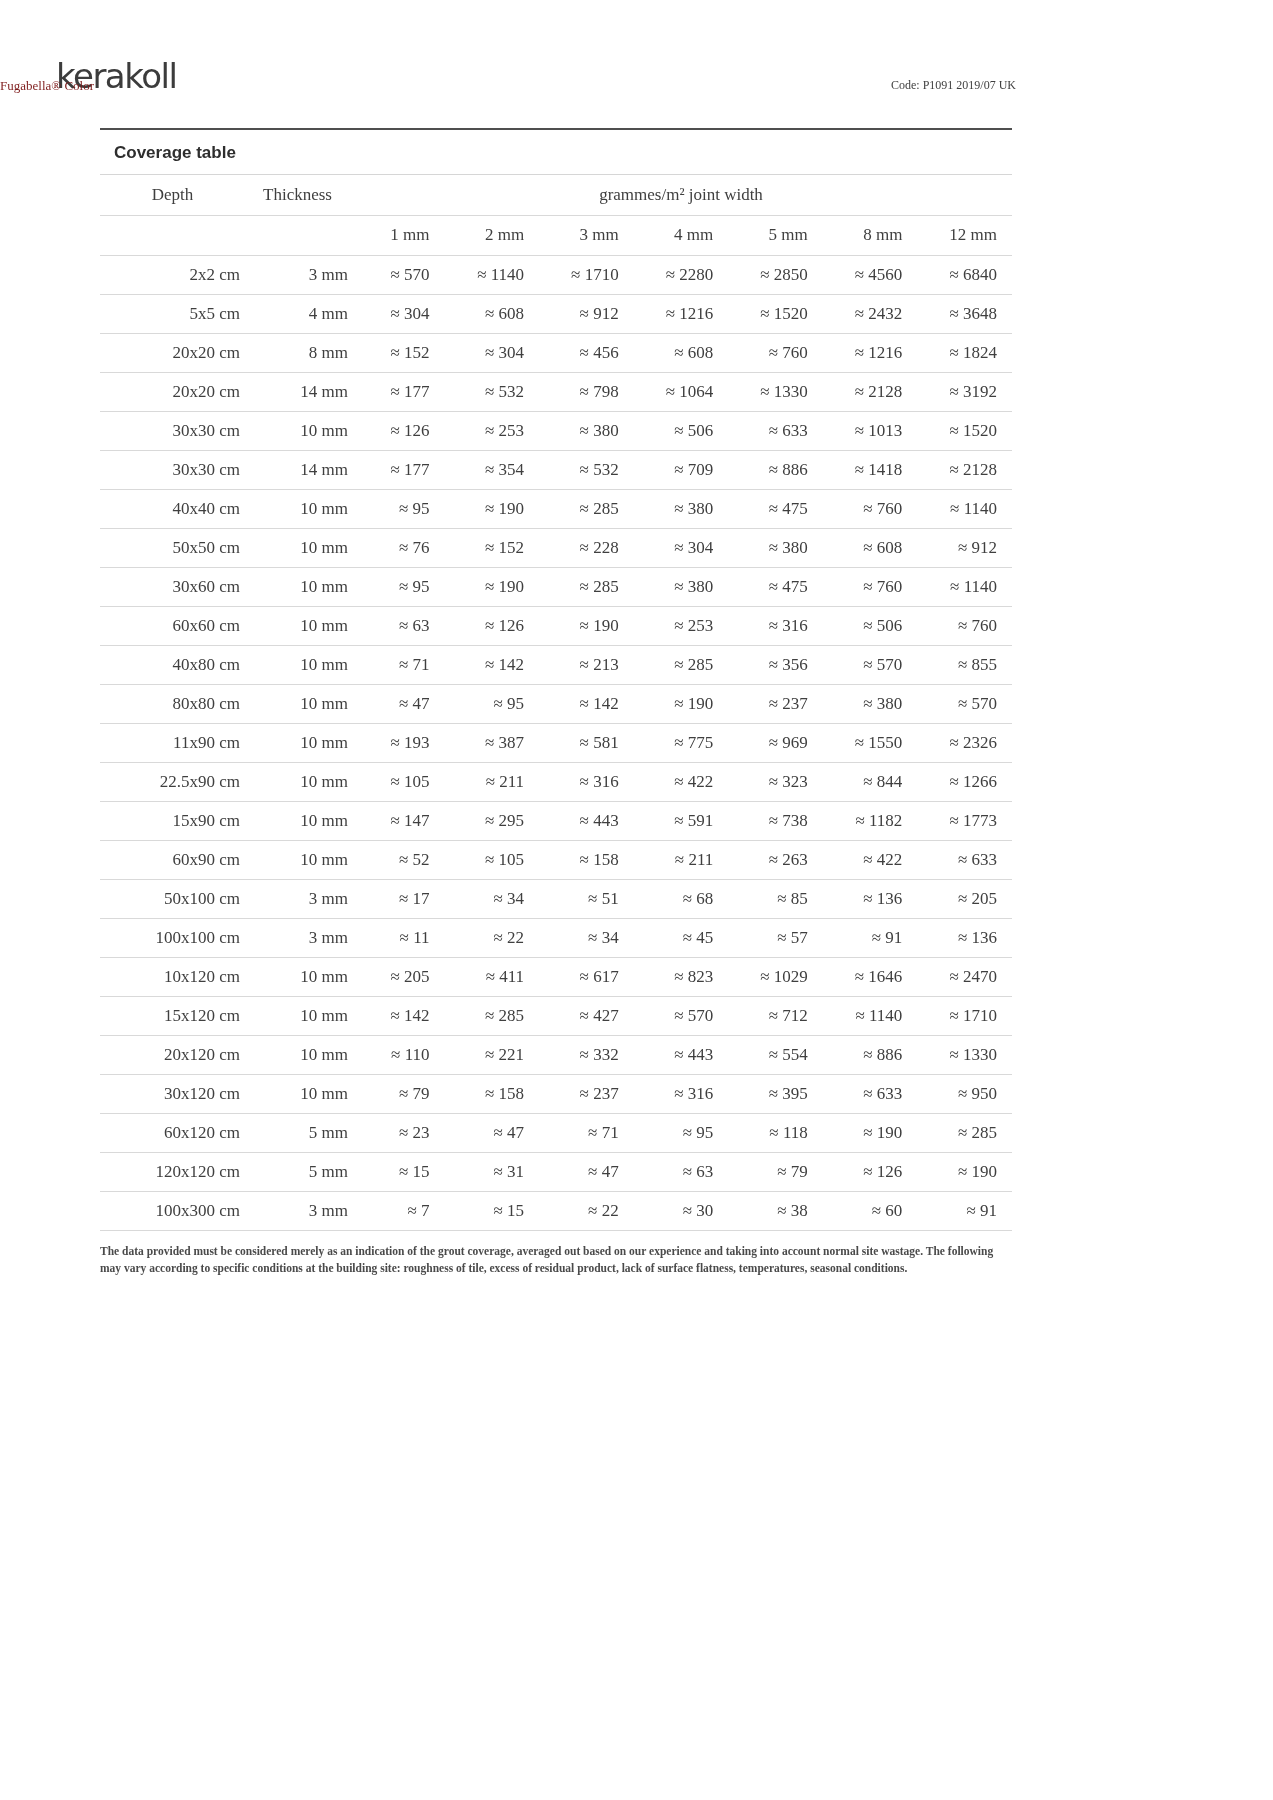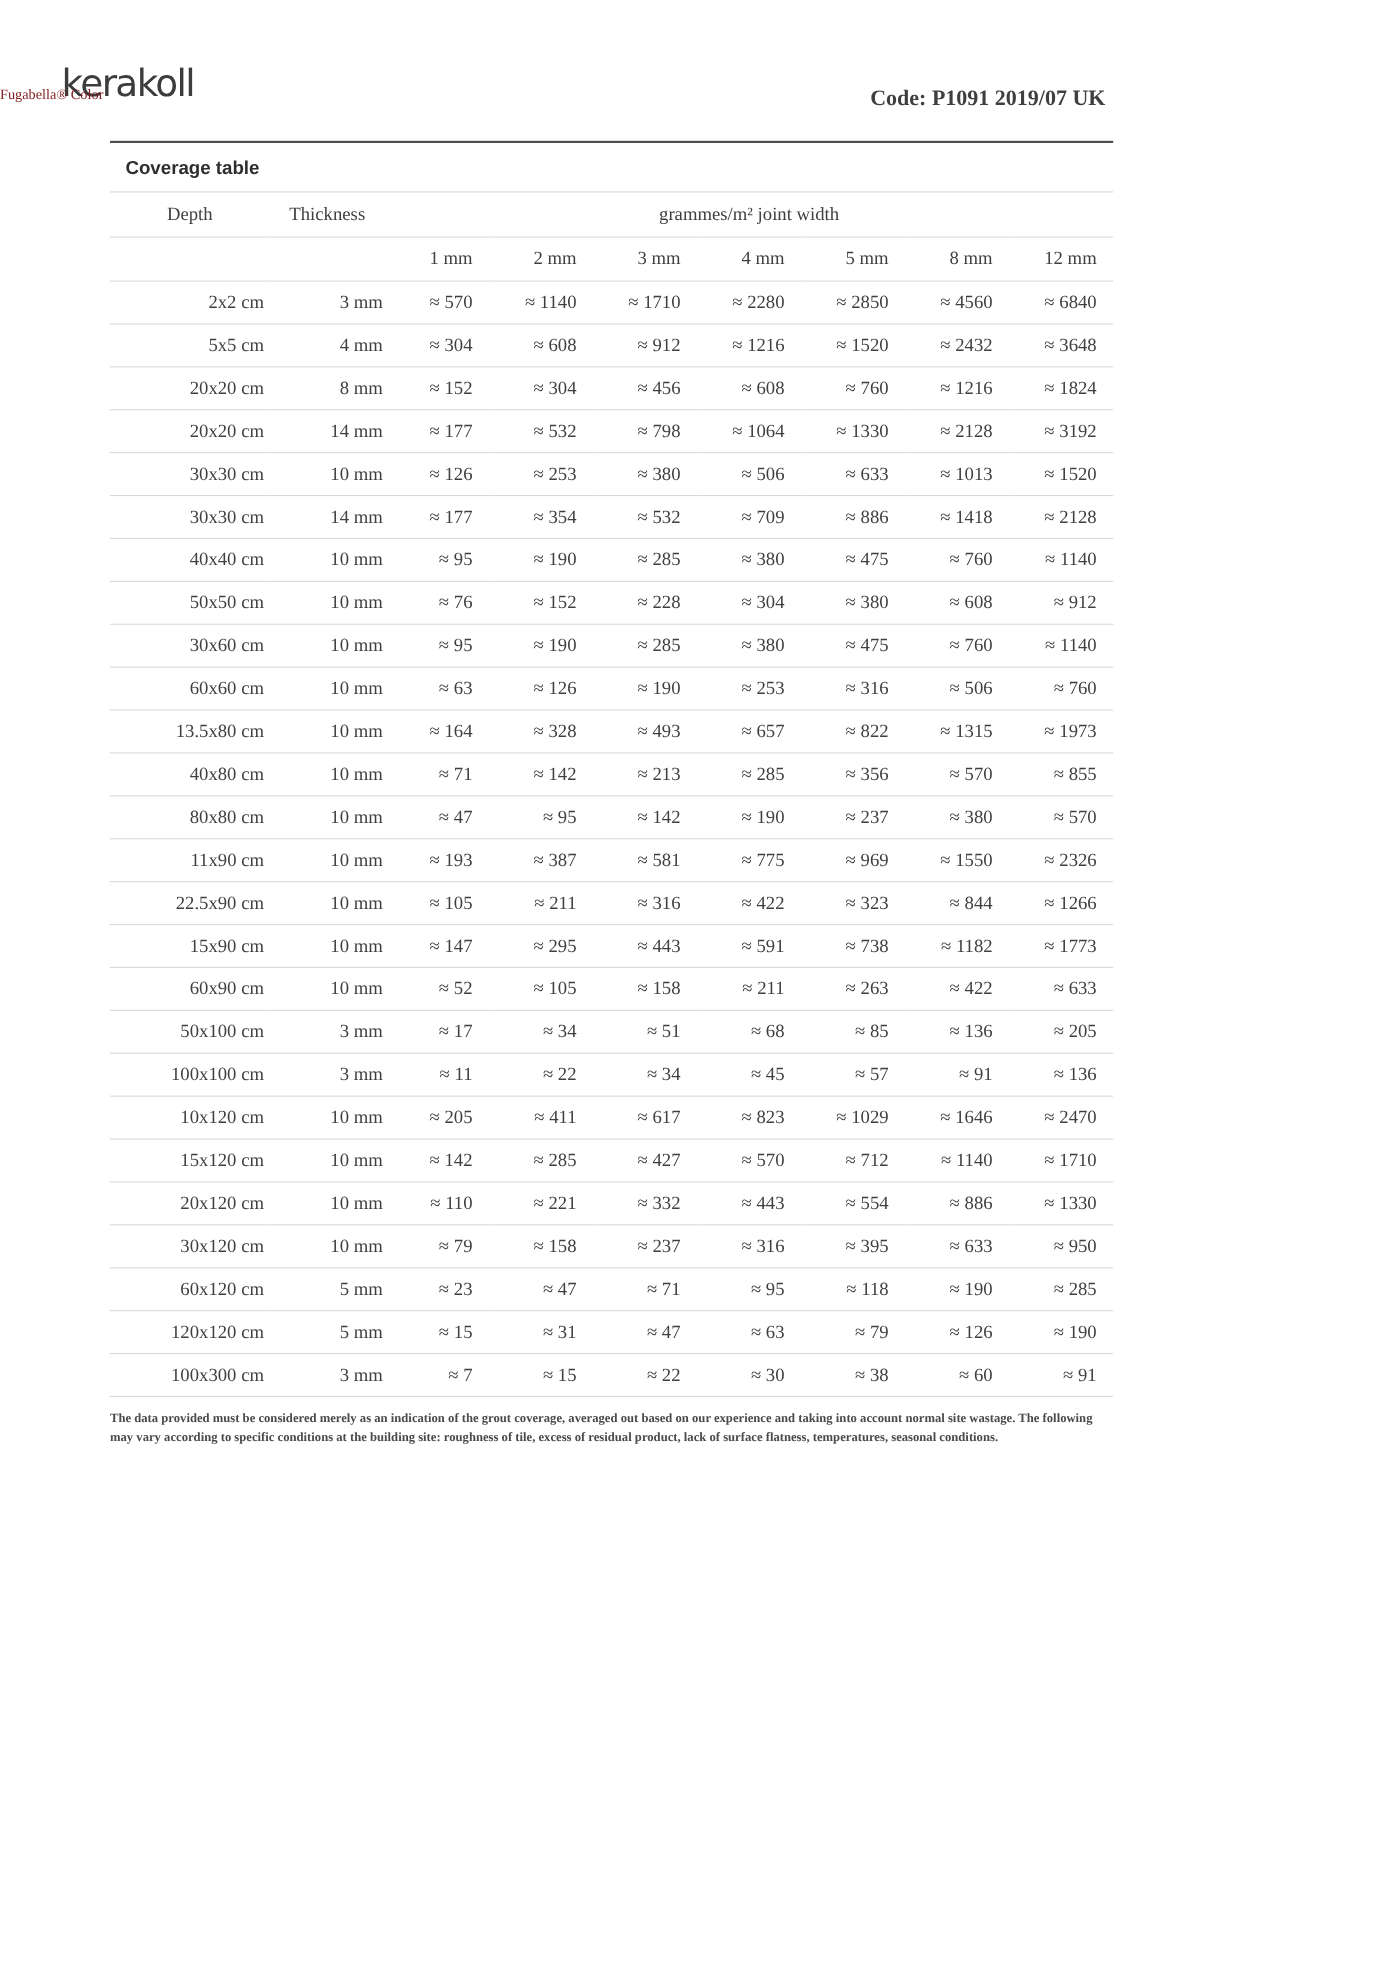--- a/index.html
+++ b/index.html
@@ -27,23 +27,23 @@
     top:78px;
     left:0;
     width:100%;
     text-align:left;
     font-size:13px;
     color:#7f1d1d;
   }
   .header-code {
     position:absolute;
     top:78px;
-    right:268px;
-    font-size:20px;
-    font-weight:bold;
+    right:257px;
+    font-size:12px;
+    font-weight:normal;
     color:#3f3f3f;
   }
   .content {
     position:absolute;
     left:100px;
     top:128px;
     width:912px;
   }
   .table-title {
     border-top:2px solid #4f4f4f;
@@ -242,31 +242,20 @@
             <td class="thick">10 mm</td>
             <td class="val">≈ 63</td>
             <td class="val">≈ 126</td>
             <td class="val">≈ 190</td>
             <td class="val">≈ 253</td>
             <td class="val">≈ 316</td>
             <td class="val">≈ 506</td>
             <td class="val">≈ 760</td>
           </tr>
           <tr>
-            <td class="depth">13.5x80 cm</td>
-            <td class="thick">10 mm</td>
-            <td class="val">≈ 164</td>
-            <td class="val">≈ 328</td>
-            <td class="val">≈ 493</td>
-            <td class="val">≈ 657</td>
-            <td class="val">≈ 822</td>
-            <td class="val">≈ 1315</td>
-            <td class="val">≈ 1973</td>
-          </tr>
-          <tr>
             <td class="depth">40x80 cm</td>
             <td class="thick">10 mm</td>
             <td class="val">≈ 71</td>
             <td class="val">≈ 142</td>
             <td class="val">≈ 213</td>
             <td class="val">≈ 285</td>
             <td class="val">≈ 356</td>
             <td class="val">≈ 570</td>
             <td class="val">≈ 855</td>
           </tr>

